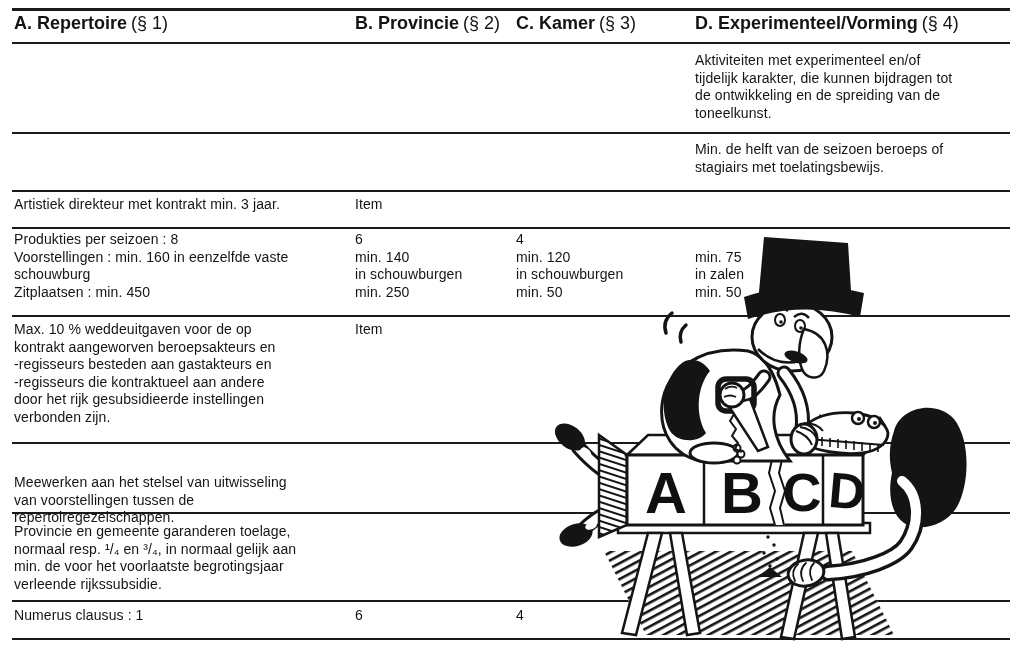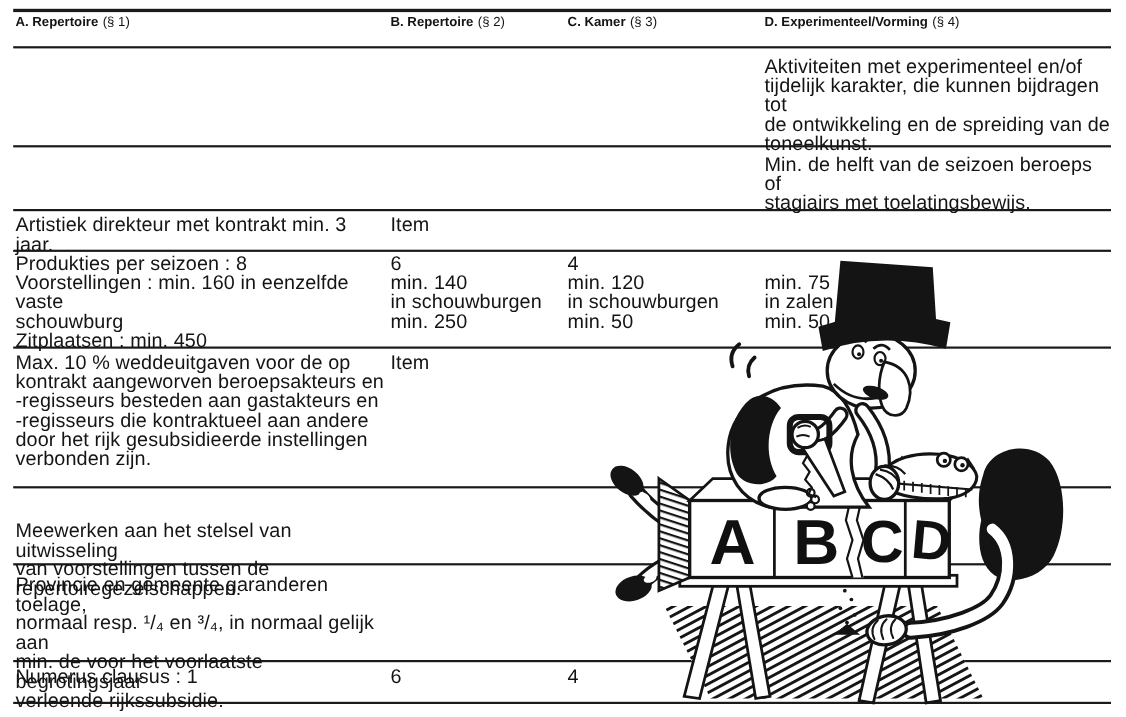--- a/index.html
+++ b/index.html
@@ -3,25 +3,25 @@
 <meta charset="utf-8">
 <style>
   html,body{margin:0;padding:0}
   body{
     width:1024px;height:652px;position:relative;overflow:hidden;
     background:#ffffff;color:#141414;
     font-family:"Liberation Sans", sans-serif;
   }
   .rule{position:absolute;left:12px;width:998px;height:2px;background:#1a1a1a}
   .rule.thick{height:3px}
-  .hdr{position:absolute;top:13px;font-size:12px;white-space:nowrap}
+  .hdr{position:absolute;top:13px;font-size:18px;white-space:nowrap}
   .hdr .hb{font-weight:700}
   .hdr .hs{margin-left:4px}
   .cell{
-    position:absolute;font-size:18px;line-height:17.6px;
+    position:absolute;font-size:14px;line-height:17.6px;
     letter-spacing:.1px;white-space:pre-line;
   }
   .colA{left:14px;width:336px}
   .colB{left:355px;width:160px}
   .colC{left:516px;width:172px}
   .colD{left:695px;width:316px}
   svg.illu{position:absolute;left:552px;top:233px;width:465px;height:412px}
   .blockletter{
     font-family:"Liberation Sans", sans-serif;font-weight:700;fill:#101010;
     text-anchor:middle;
@@ -38,21 +38,21 @@
 <div class="rule" style="top:315px"></div>
 <div class="rule" style="top:442px"></div>
 <div class="rule" style="top:512px"></div>
 <div class="rule" style="top:600px"></div>
 <div class="rule" style="top:638px"></div>
 
 <div class="hdr colA">
   <span class="hb">A. Repertoire</span><span class="hs">(§ 1)</span>
 </div>
 <div class="hdr colB">
-  <span class="hb">B. Repertoire</span><span class="hs">(§ 2)</span>
+  <span class="hb">B. Provincie</span><span class="hs">(§ 2)</span>
 </div>
 <div class="hdr colC">
   <span class="hb">C. Kamer</span><span class="hs">(§ 3)</span>
 </div>
 <div class="hdr colD">
   <span class="hb">D. Experimenteel/Vorming</span><span class="hs">(§ 4)</span>
 </div>
 
 <div class="cell colD" style="top:52px">Aktiviteiten met experimenteel en/of
 tijdelijk karakter, die kunnen bijdragen tot

